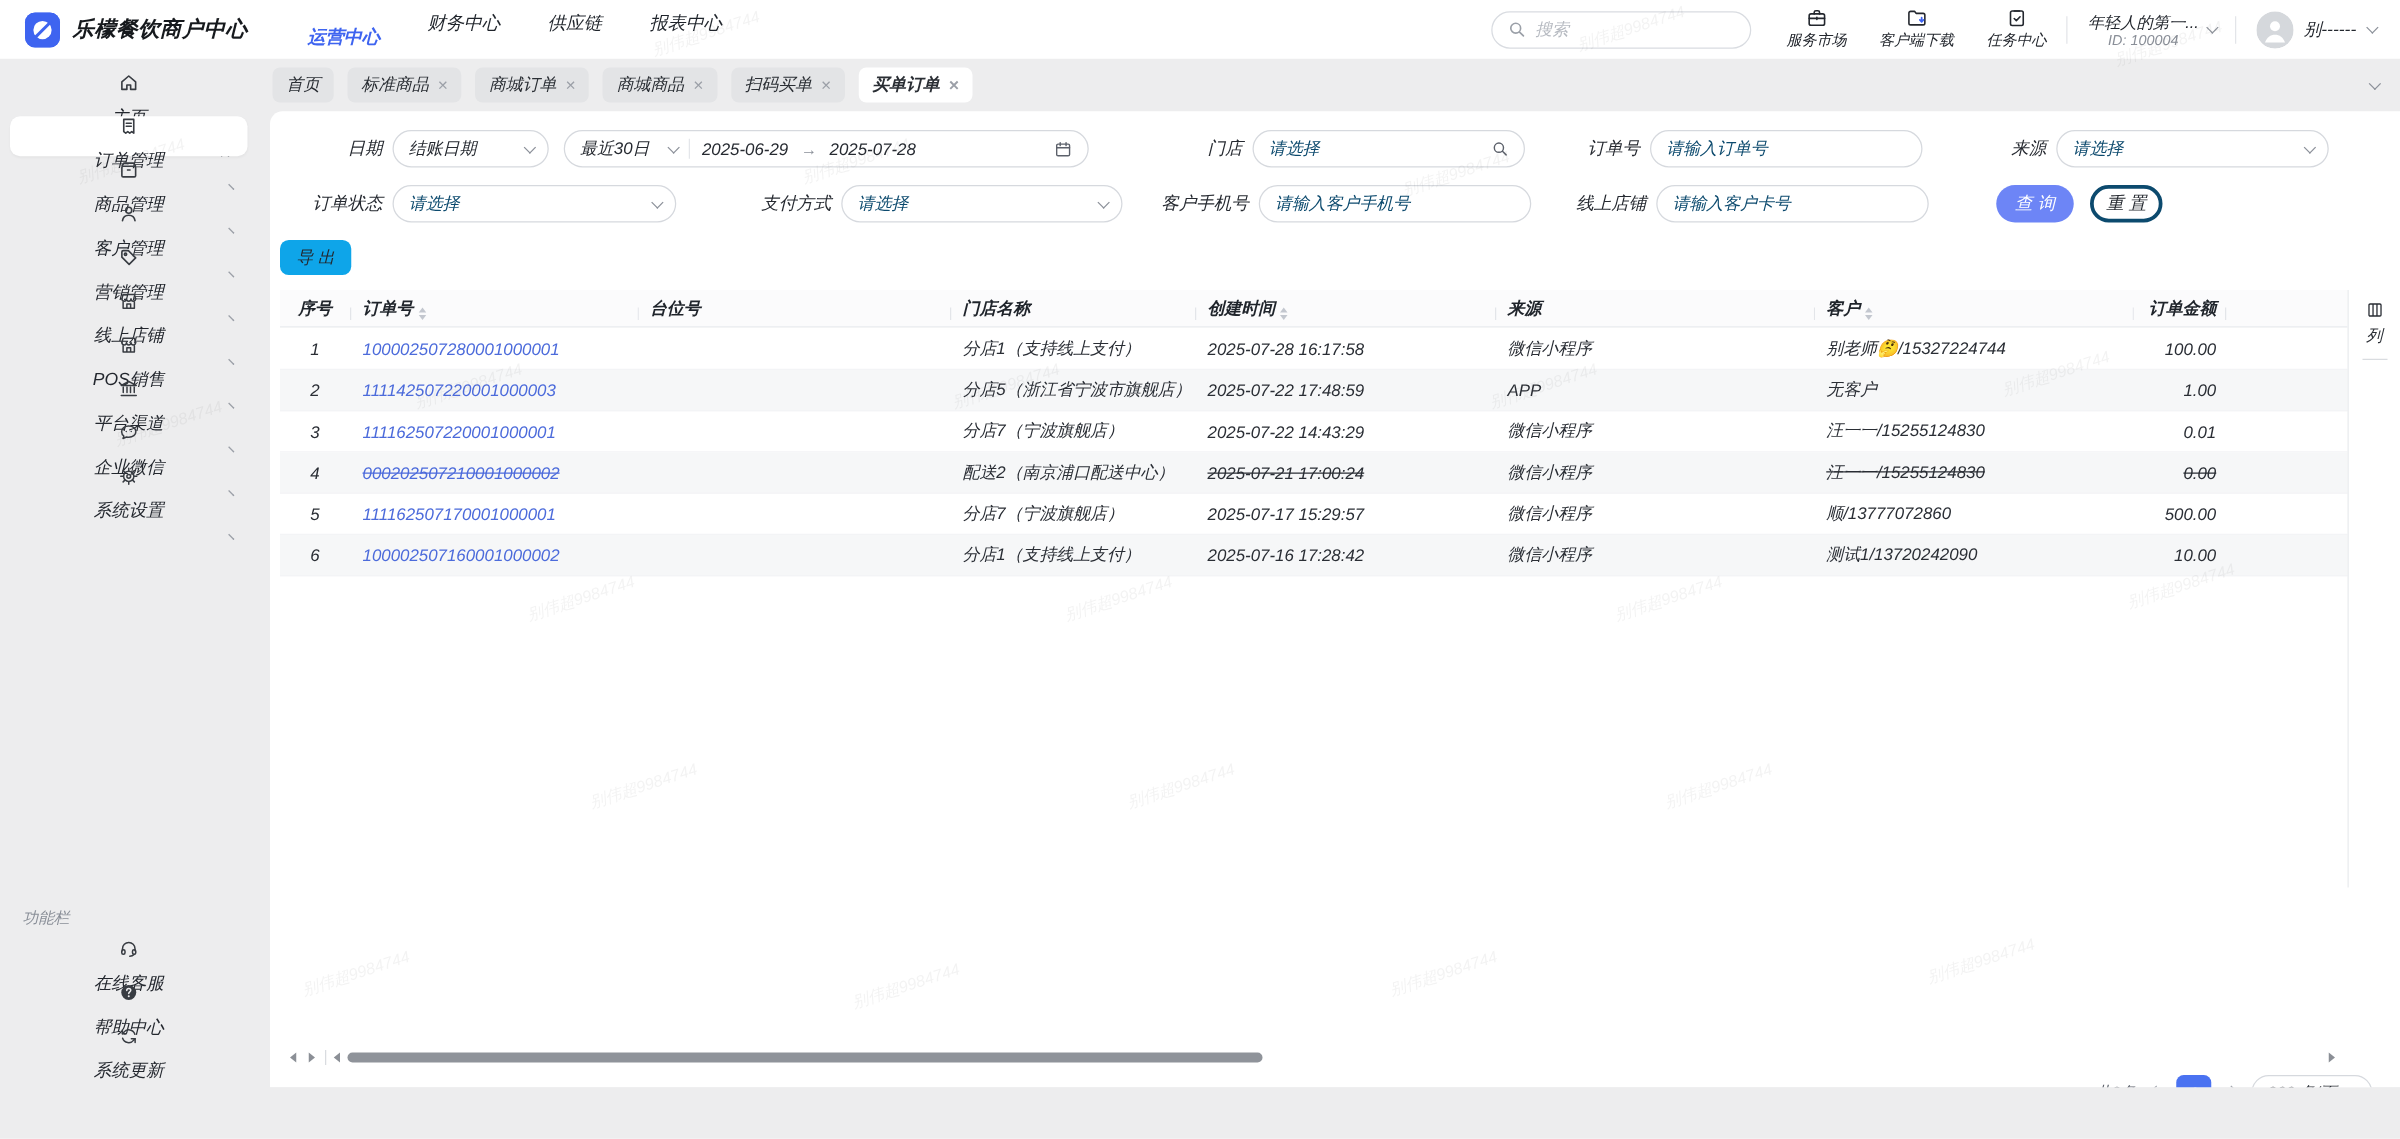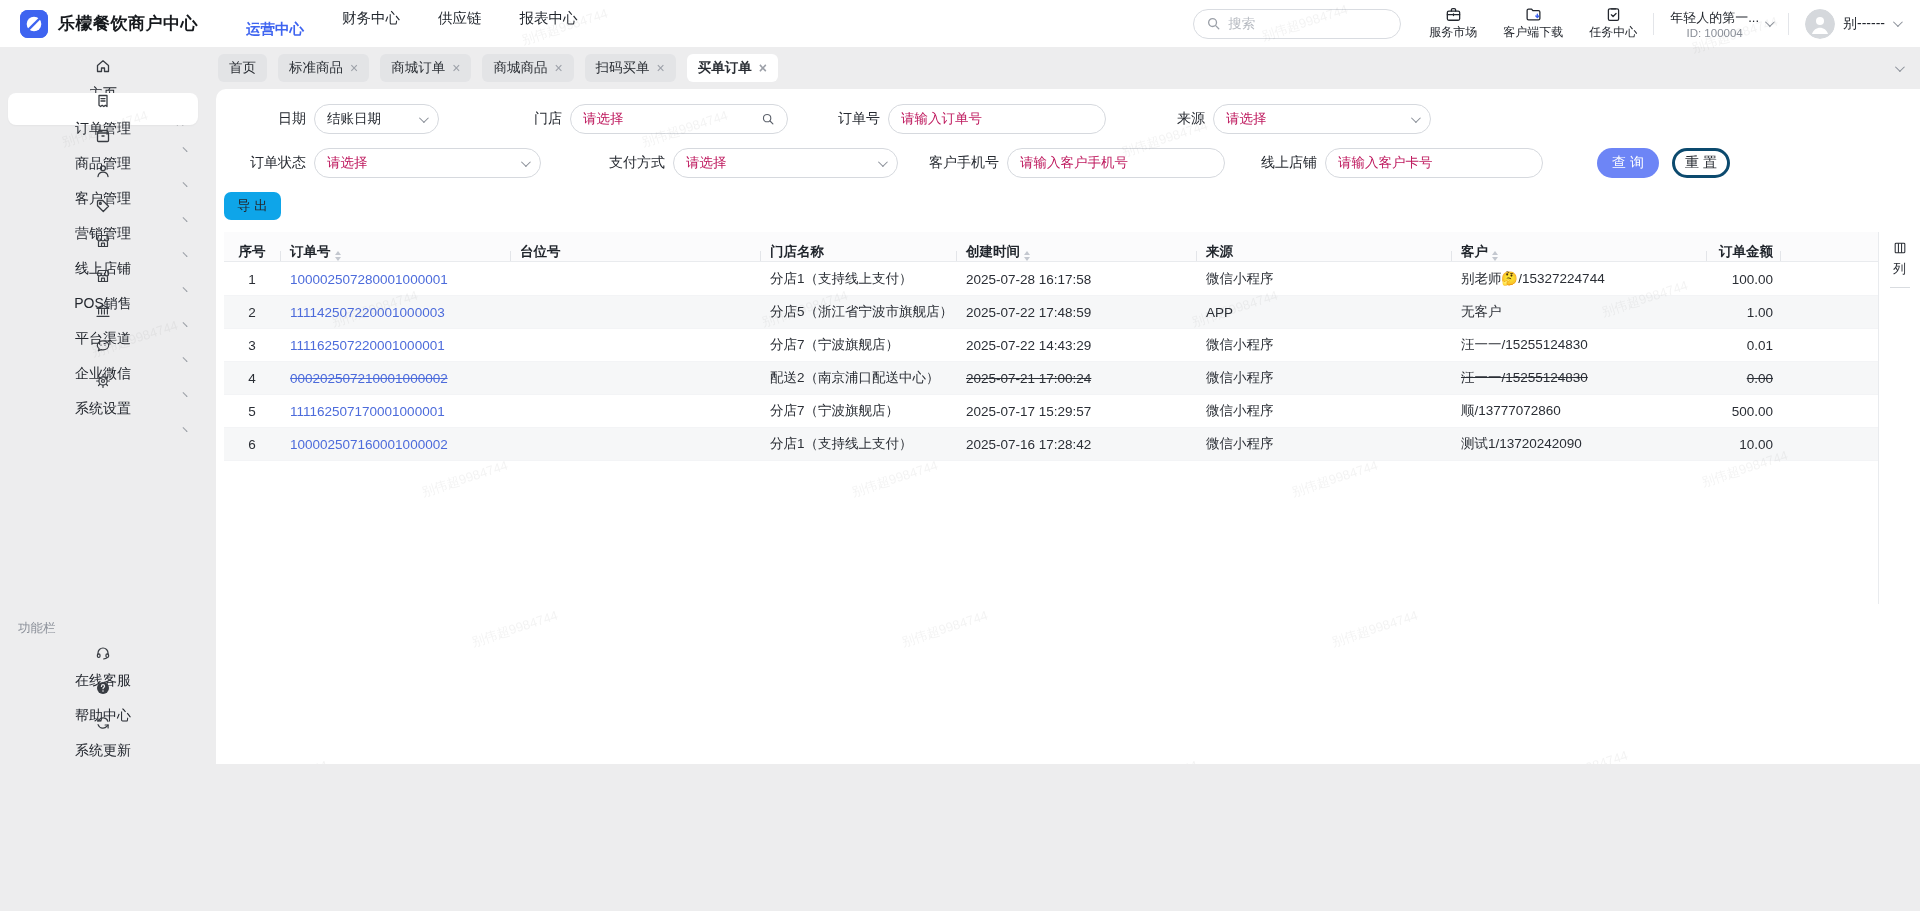--- a/index.html
+++ b/index.html
@@ -1,17 +1,17 @@
 <!DOCTYPE html>
 <html><head>
 <meta charset="utf-8">
 <style>
   * { margin:0; padding:0; box-sizing:border-box; }
   body { font-family:"Liberation Sans", sans-serif; background:#ededee; }
-  .screen { position:relative; width:1920px; height:764px; overflow:hidden; background:#ededee; }
+  .screen { position:relative; width:1920px; height:870px; overflow:hidden; background:#ededee;font-style:italic; }
 
   
   .top { position:absolute; top:0; left:0; right:0; height:47px; background:#fff; display:flex; align-items:center; padding:0 20px; z-index:10; }
   .logo { width:28px; height:28px; border-radius:8px; background:#3e64f0; display:flex; align-items:center; justify-content:center; margin-right:10px; flex:0 0 auto; }
   .brand { font-size:17px; font-weight:bold; color:#16191d; letter-spacing:.5px; }
   .nav { display:flex; gap:38px; margin-left:48px; font-size:14.5px; color:#1f242b; }
   .nav .nitem { cursor:pointer; }
   .nav .active { color:#3e64f0; font-weight:600;margin-top:11px; }
   .searchbox { margin-left:auto; width:208px; height:30px; border:1px solid #d9dce1; border-radius:15px; display:flex; align-items:center; padding:0 12px; gap:7px; }
   .searchbox .ph { font-size:13.5px; color:#b6bac1; }
@@ -48,31 +48,31 @@
   .tabs-more { position:absolute; right:10px; top:9px; width:24px; height:24px; display:flex; align-items:center; justify-content:center; cursor:pointer; }
 
   
   .panel { position:absolute; left:216px; right:0; top:89px; bottom:0; background:#fff; border-top-left-radius:10px; }
 
   
   .frow { position:absolute; left:6px; height:30px; display:flex; align-items:center; }
   .frow1 { top:15px; } .frow2 { top:59px; }
   .flabel { display:inline-block; text-align:right; font-size:14px; color:#262a31; margin-right:8px; white-space:nowrap; }
   .ctl { height:30px; border:1px solid #d6d9de; border-radius:15px; background:#fff; display:inline-flex; align-items:center; padding:0 12px; font-size:13.5px; color:#262a31; }
-  .ph { color:#be185d; }
+  .ph { color:#0c4a6e; }
   .ctl .caret { margin-left:auto; }
   .idiv { width:1px; height:16px; background:#e4e6ea; margin:0 10px; }
   .arrow { color:#8a8f98; margin:0 10px; font-size:13px; }
   .btn-primary { width:62px; height:30px; border-radius:15px; background:#6d85f6; color:#fff; font-size:14px; display:flex; align-items:center; justify-content:center; cursor:pointer; }
   .btn-plain { width:58px; height:30px; border-radius:15px; border:3px solid #0c4a6e; background:#fff; color:#262a31; font-size:14px; display:flex; align-items:center; justify-content:center; cursor:pointer; }
 
   .export { position:absolute; top:103px; left:8px; height:28px; padding:0 13px; background:#0ea5e9; border-radius:7px; font-size:13.5px; color:#24282e; display:flex; align-items:center; cursor:pointer; }
 
   
-  .thead { position:absolute; top:143px; left:8px; right:42px; height:30px; display:flex; align-items:flex-end; background:#fbfbfc; border-bottom:1px solid #e9ebee; font-size:13.5px; color:#1f242b; font-weight:600; }
+  .thead { position:absolute; top:143px; left:8px; right:42px; height:30px; display:flex; align-items:center; background:#fbfbfc; border-bottom:1px solid #e9ebee; font-size:13.5px; color:#1f242b; font-weight:600; }
   .tbody { position:absolute; top:174px; left:8px; right:42px; }
   .trow { height:33px; display:flex; align-items:center; font-size:13.5px; color:#2a2e35; border-bottom:1px solid #f3f4f6; }
   .trow:nth-child(even) { background:#f6f7f8; }
   .c { padding:0 10px; overflow:hidden; white-space:nowrap; position:relative; }
   .c0{width:56px; text-align:center;} .c1{width:230px;} .c2{width:250px;} .c3{width:196px;} .c4{width:240px;} .c5{width:255px;} .c6{width:255px;} .c7{width:171px; text-align:right; padding-right:104px;}
   .thead .c::before { content:""; position:absolute; left:0; top:8px; height:14px; width:1px; background:#e3e5e9; }
   .thead .c0::before { display:none; }
   .thead .c7::after { content:""; position:absolute; right:96px; top:8px; height:14px; width:1px; background:#e3e5e9; }
   .sort { display:inline-flex; flex-direction:column; gap:2px; margin-left:4px; vertical-align:1px; }
   .sort i { width:0; height:0; border-left:3.5px solid transparent; border-right:3.5px solid transparent; display:block; }
@@ -365,20 +365,34 @@
       </div>
   </div>
 
   <div class="panel">
 
     <div class="frow frow1">
       <span class="flabel" style="width:84px">日期</span>
       <div class="ctl" style="width:125px">
         <span>结账日期</span>
         <span class="caret"></span>
+      </div>
+      <div class="ctl" style="width:420px; margin-left:12px">
+        <span>最近30日</span>
+        <span class="caret" style="margin-left:14px"></span>
+        <span class="idiv"></span>
+        <span>2025-06-29</span>
+        <span class="arrow">→</span>
+        <span>2025-07-28</span>
+        <span style="margin-left:auto; display:flex">
+            <svg width="15" height="15" viewBox="0 0 16 16" fill="none" stroke="#5c616b" stroke-width="1.2" stroke-linecap="round">
+              <rect x="2.5" y="3.5" width="11" height="10" rx="1.2"></rect>
+              <path d="M5.5 2.2v2.6M10.5 2.2v2.6M2.5 6.6h11"></path>
+            </svg>
+          </span>
       </div>
       <span class="flabel" style="width:86px; margin-left:37px">门店</span>
       <div class="ctl" style="width:218px">
         <span class="ph">请选择</span>
         <span style="margin-left:auto; display:flex">
             <svg width="14" height="14" viewBox="0 0 16 16" fill="none" stroke="#5c616b" stroke-width="1.3" stroke-linecap="round">
               <circle cx="7" cy="7" r="4.2"></circle>
               <path d="M10.3 10.3L13.6 13.6"></path>
             </svg>
           </span>

